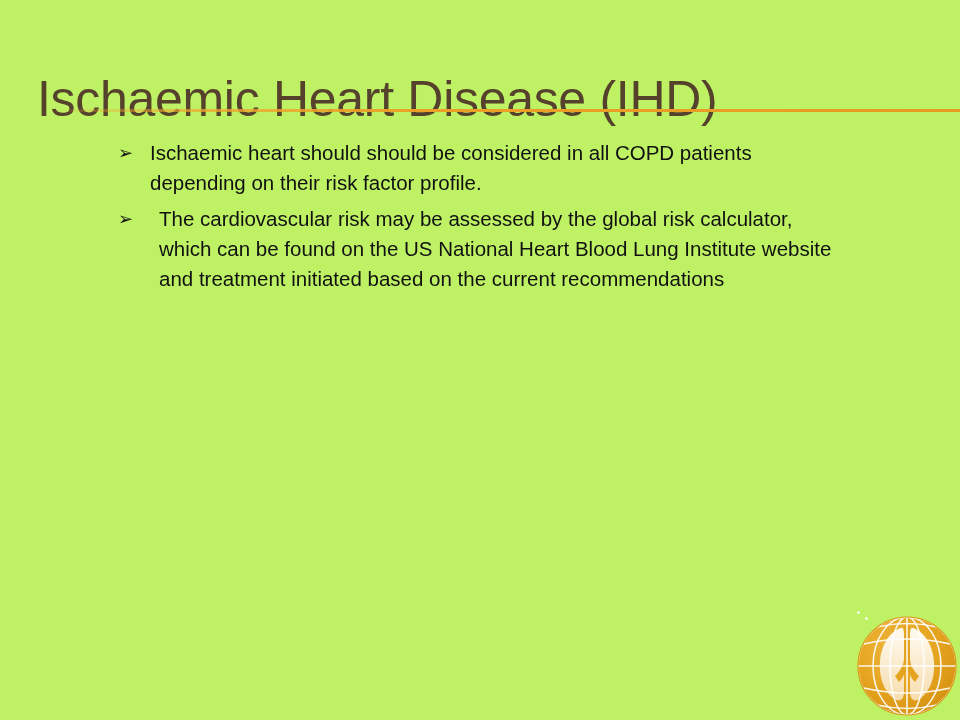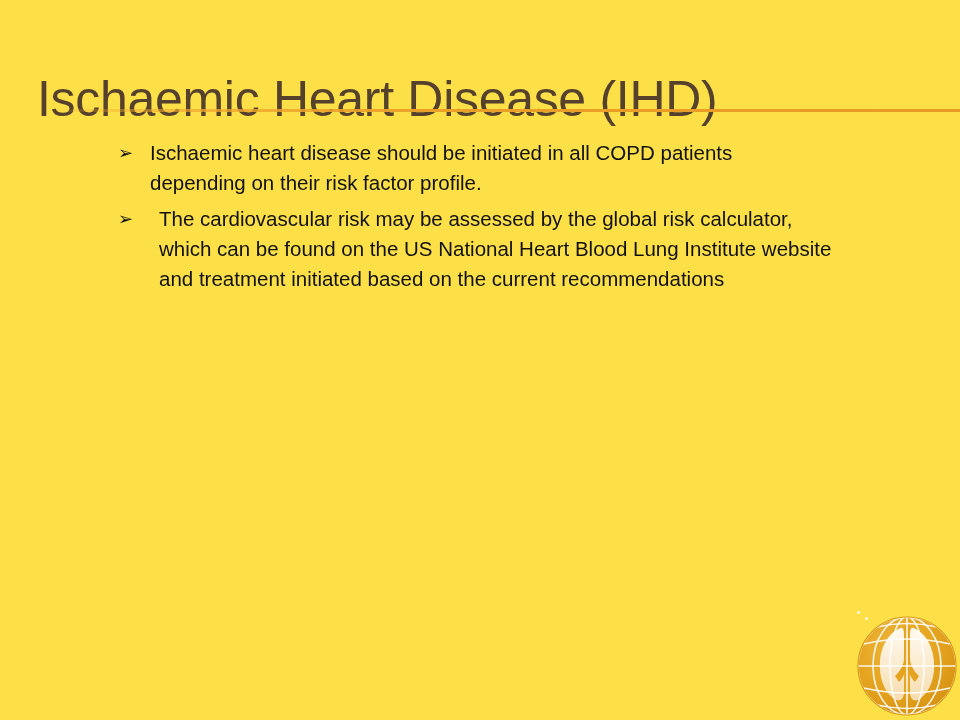--- a/index.html
+++ b/index.html
@@ -11,21 +11,21 @@
     height: 720px;
     overflow: hidden;
     background: #fbecca;
     font-family: "Liberation Sans", sans-serif;
   }
 
   #slide {
     position: relative;
     width: 960px;
     height: 720px;
-    background: #fde047;
+    background: #bef264;
     box-sizing: border-box;
   }
 
   
   #slide-title {
     position: absolute;
     left: 37px;
     top: 36px;
     width: 890px;
     font-size: 50px;
@@ -112,21 +112,21 @@
 
 <div id="slide">
 
   <h1 id="slide-title">Ischaemic Heart Disease (IHD)</h1>
 
   <div id="title-rule"></div>
 
   <ul id="body-list">
     <li class="bullet-item" id="bullet-0">
       <span class="bullet-marker">➢</span>
-      <span class="bullet-text">Ischaemic heart disease should be initiated in all COPD patients depending on their risk factor profile.</span>
+      <span class="bullet-text">Ischaemic heart should should be considered in all COPD patients depending on their risk factor profile.</span>
     </li>
     <li class="bullet-item" id="bullet-1">
       <span class="bullet-marker">➢</span>
       <span class="bullet-text">The cardiovascular risk may be assessed by the global risk calculator, which can be found on the US National Heart Blood Lung Institute website and treatment initiated based on the current recommendations</span>
     </li>
   </ul>
 
   <div class="speck" id="speck-a"></div>
   <div class="speck" id="speck-b"></div>
 

